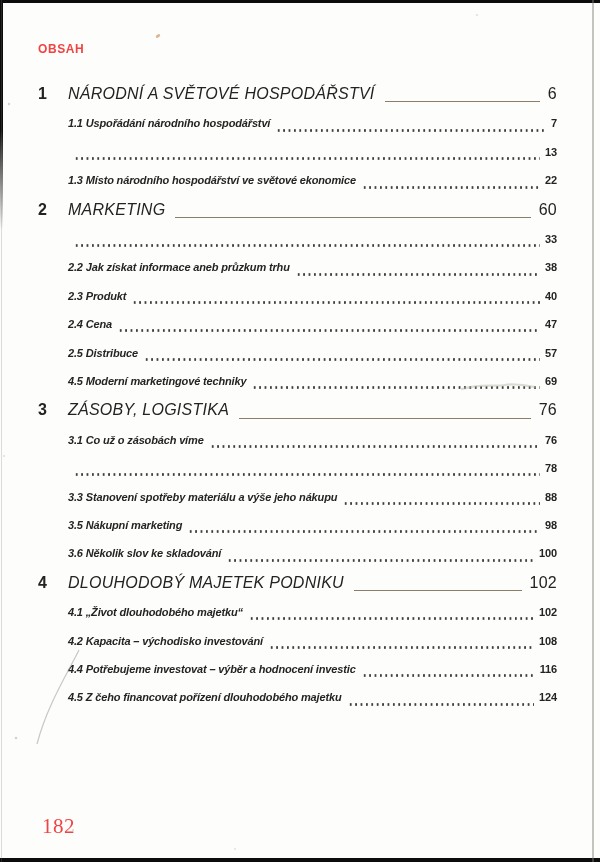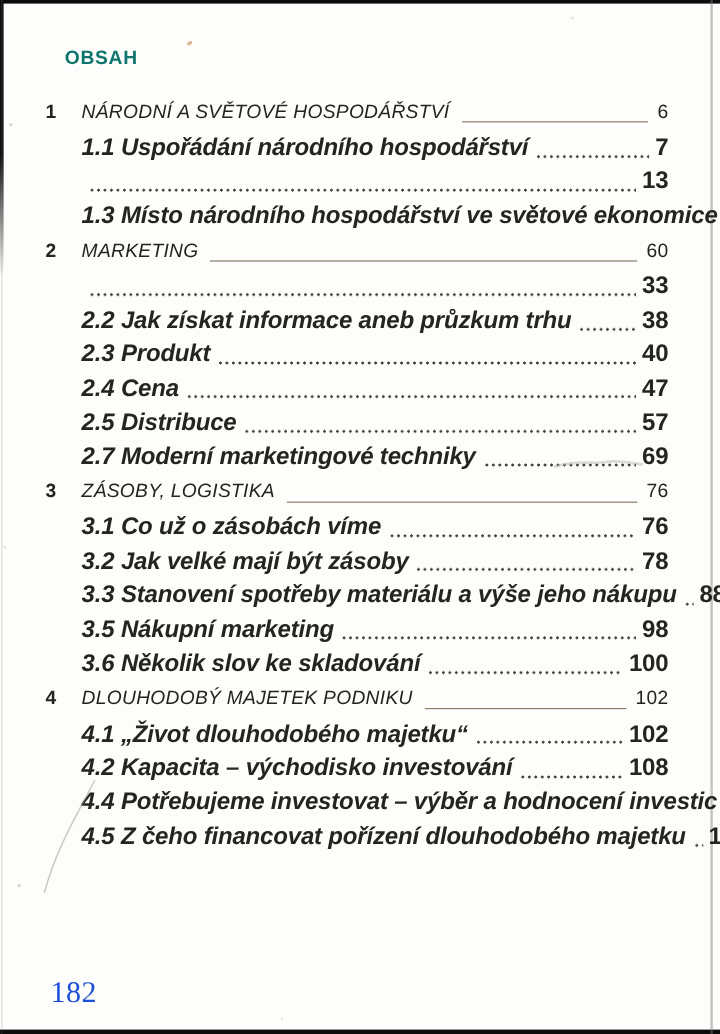--- a/index.html
+++ b/index.html
@@ -19,27 +19,27 @@
   .edge-left-dark {
     position:absolute; left:0; top:0; width:3px; height:230px;
     background:linear-gradient(to bottom, #0c0c0c 0 130px, rgba(12,12,12,0) 100%);
   }
   .edge-left-faint { position:absolute; left:1px; top:0; width:1px; height:862px; background:rgba(120,120,115,0.25); }
   .edge-right-faint { position:absolute; left:592px; top:0; width:2px; height:862px; background:rgba(125,125,118,0.45); }
 
   .toc { position:absolute; left:38px; top:38px; width:519px; }
 
   .obsah {
-    font-size:16px; font-weight:700; letter-spacing:0.6px;
-    line-height:22px; margin:0 0 19px 16px; color:#0f766e;
+    font-size:12px; font-weight:700; letter-spacing:0.6px;
+    line-height:22px; margin:0 0 19px 0; color:#ef4444;
   }
 
   .row { display:flex; align-items:center; white-space:nowrap; }
   .row-section { height:30.2px; font-size:16px; font-weight:400; letter-spacing:0.25px; color:#232321; }
-  .row-item    { height:28.45px; font-size:20px; font-weight:700; letter-spacing:-0.15px; color:#242422; padding-left:30px; }
+  .row-item    { height:28.45px; font-size:11px; font-weight:700; letter-spacing:-0.15px; color:#242422; padding-left:30px; }
 
   .sec-num { width:30px; flex:0 0 30px; font-weight:700; letter-spacing:0; }
   .sec-title, .item-label { flex:0 0 auto;font-style:italic; }
 
   .rule {
     flex:1 1 auto; min-width:10px; height:0;
     border-bottom:1.6px solid #8a7e68;
     align-self:flex-end; margin:0 8px 7px 10px;
   }
   .dots {
@@ -50,21 +50,21 @@
     background-repeat: repeat-x;
     background-position: left bottom;
   }
   .pg { flex:0 0 auto; text-align:right; }
   .row-section .pg { font-weight:400; }
   .row-item .pg { font-weight:700; }
 
   .folio {
     position:absolute; left:42px; top:814px;
     font-family:"Liberation Serif", serif;
-    font-size:25px; color:#1d4ed8; letter-spacing:0.5px;
+    font-size:21px; color:#ef4444; letter-spacing:0.5px;
   }
   .artifacts { position:absolute; left:0; top:0; pointer-events:none; }
 </style>
 </head>
 <body>
 
 <div class="page">
 
   <div class="edge-top"></div>
   <div class="edge-bottom"></div>
@@ -119,37 +119,36 @@
     <span class="item-label">2.4 Cena</span>
     <span class="dots"></span>
     <span class="pg">47</span>
   </div>
         <div class="row row-item">
     <span class="item-label">2.5 Distribuce</span>
     <span class="dots"></span>
     <span class="pg">57</span>
   </div>
         <div class="row row-item">
-    <span class="item-label">2.7 Moderní marketingové techniky</span>
+    <span class="item-label">4.5 Moderní marketingové techniky</span>
     <span class="dots"></span>
     <span class="pg">69</span>
   </div>
         <div class="row row-section">
     <span class="sec-num">3</span>
     <span class="sec-title">ZÁSOBY, LOGISTIKA</span>
     <span class="rule"></span>
     <span class="pg">76</span>
   </div>
         <div class="row row-item">
     <span class="item-label">3.1 Co už o zásobách víme</span>
     <span class="dots"></span>
     <span class="pg">76</span>
   </div>
         <div class="row row-item">
-    <span class="item-label">3.2 Jak velké mají být zásoby</span>
     <span class="dots"></span>
     <span class="pg">78</span>
   </div>
         <div class="row row-item">
     <span class="item-label">3.3 Stanovení spotřeby materiálu a výše jeho nákupu</span>
     <span class="dots"></span>
     <span class="pg">88</span>
   </div>
         <div class="row row-item">
     <span class="item-label">3.5 Nákupní marketing</span>

